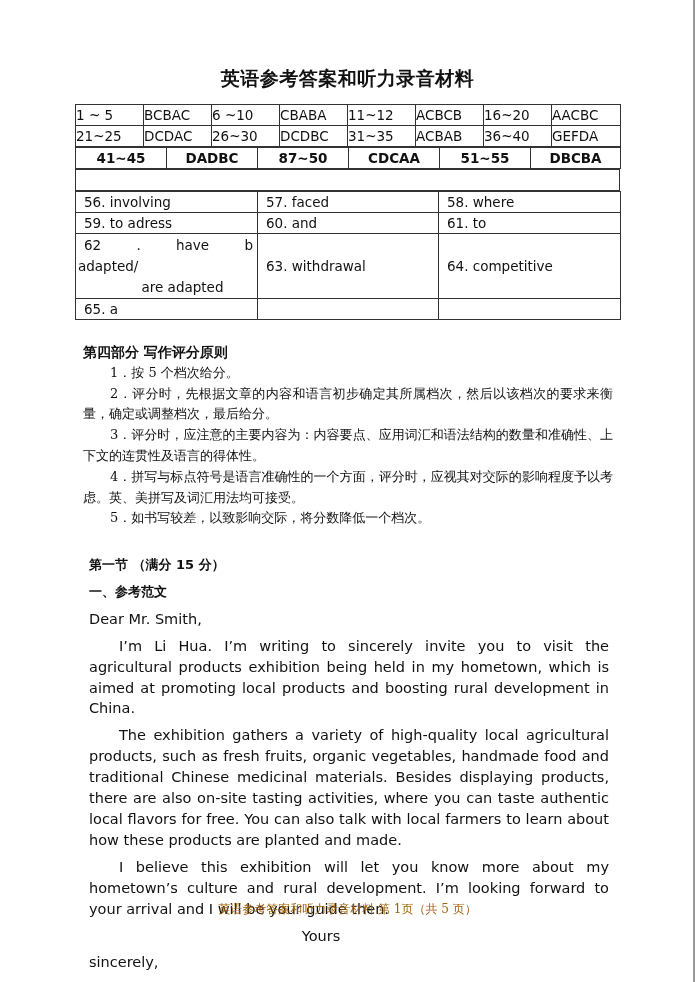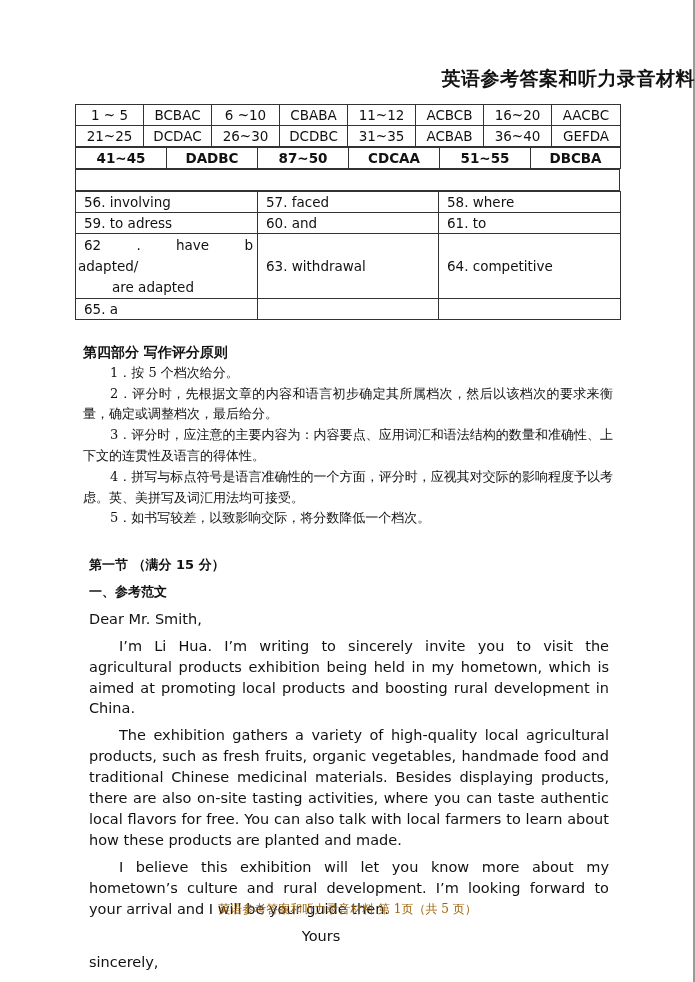--- a/index.html
+++ b/index.html
@@ -1,32 +1,32 @@
 <!DOCTYPE html>
 <html><head>
 <meta charset="utf-8">
 <style>
   html, body { margin: 0; padding: 0; background: #fff; }
   body { width: 695px; height: 982px; position: relative; overflow: hidden;
          font-family: "DejaVu Sans", sans-serif; color: #111; }
   .edge-line { position: absolute; left: 693px; top: 0; width: 2px; height: 982px; background: #9a9a9a; }
-  .title { position: absolute; left: 0; width: 695px; top: 66px; text-align: right;
+  .title { position: absolute; left: 0; width: 695px; top: 66px; text-align: center;
            font-family: "DejaVu Sans", sans-serif; font-size: 19px; font-weight: bold; letter-spacing: 0.5px; }
   table { border-collapse: collapse; position: absolute; left: 75px; width: 545px; table-layout: fixed; }
   td { border: 1.5px solid #333; font-size: 13.5px; padding: 0; height: 20px; line-height: 20px; }
   #t1 { top: 104px; }
-  #t1 td { text-align: center; }
+  #t1 td { }
   #t2 { top: 147px; font-weight: bold; }
   #t2 td { text-align: center; }
   #t3 { top: 169px; }
   #t4 { top: 191px; }
   #t4 td { padding-left: 8px; text-align: left; white-space: nowrap; }
   #t4 td.wrap { white-space: normal; line-height: 21px; padding: 0 4px 0 8px; vertical-align: top; }
   .l62a { display: flex; justify-content: space-between; padding-right: 0; }
-  .l62c { padding-left: 28px; }
+  .l62c { padding-left: 28px; text-align: center; }
   .cjk { font-family: "DejaVu Serif", serif; }
   .section { position: absolute; left: 83px; width: 530px; font-size: 13px; line-height: 20.8px; }
   .h-bold { font-weight: bold; font-size: 14px; }
   .ind { text-indent: 27px; text-align: justify; }
   .grading { top: 342px; }
   .essay { top: 549px; font-size: 14.5px; line-height: 20.9px; width: 532px; }
   .essay p { margin: 6px; }
   .essay .ind { text-indent: 30px; text-align: justify; text-align-last: left; }
   .sig { text-align: center; padding-right: 56px; }
   .footer { position: absolute; left: 0; width: 695px; top: 901px; text-align: center; font-size: 12px; color: #a16207; }

